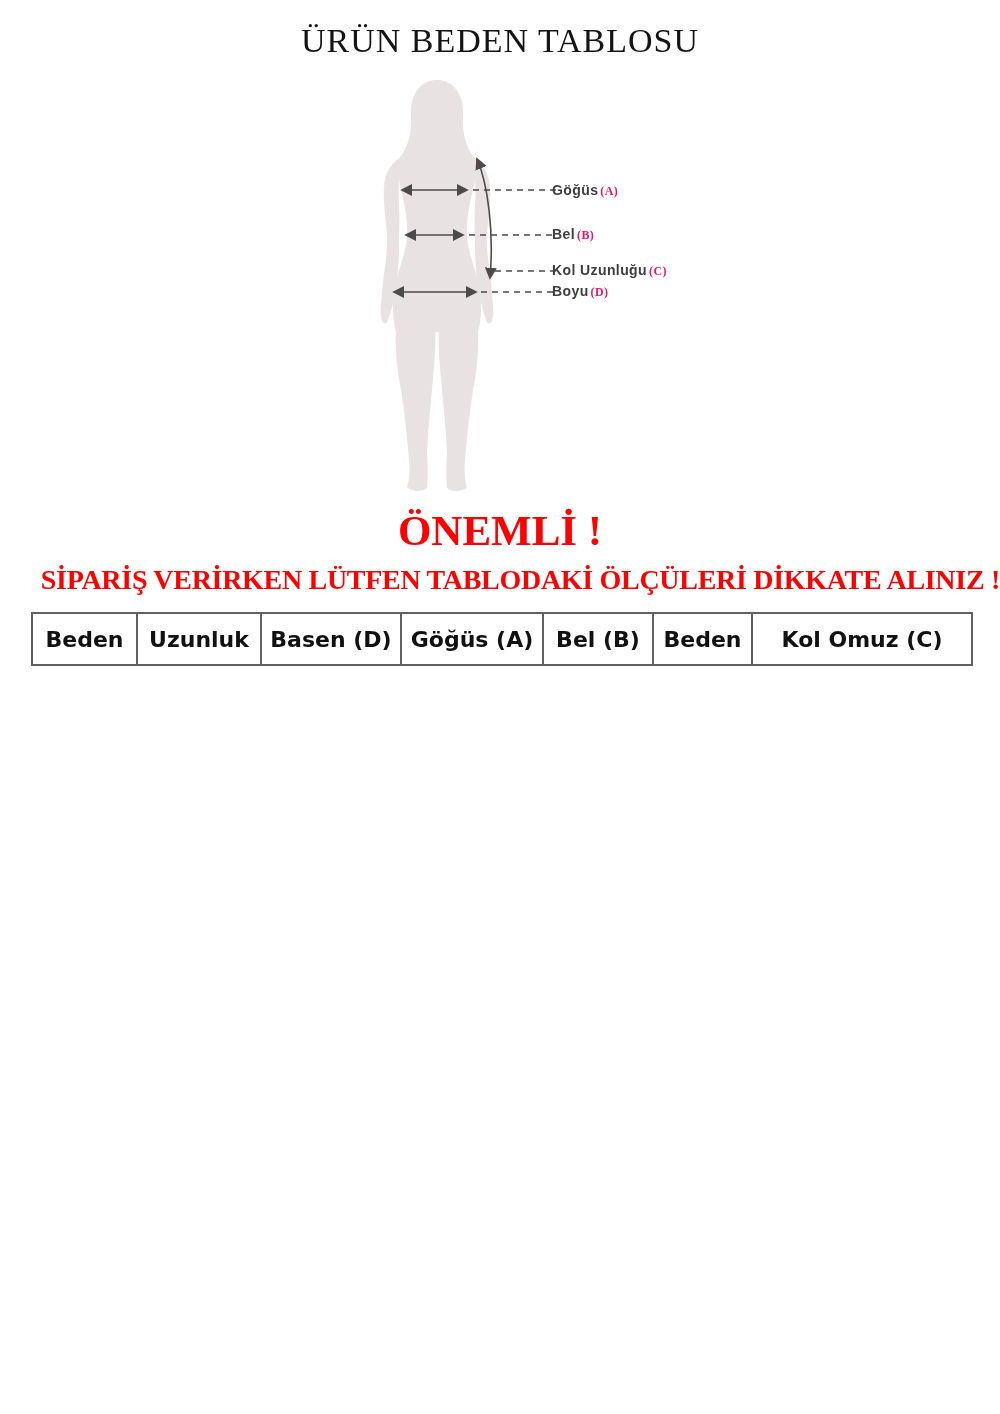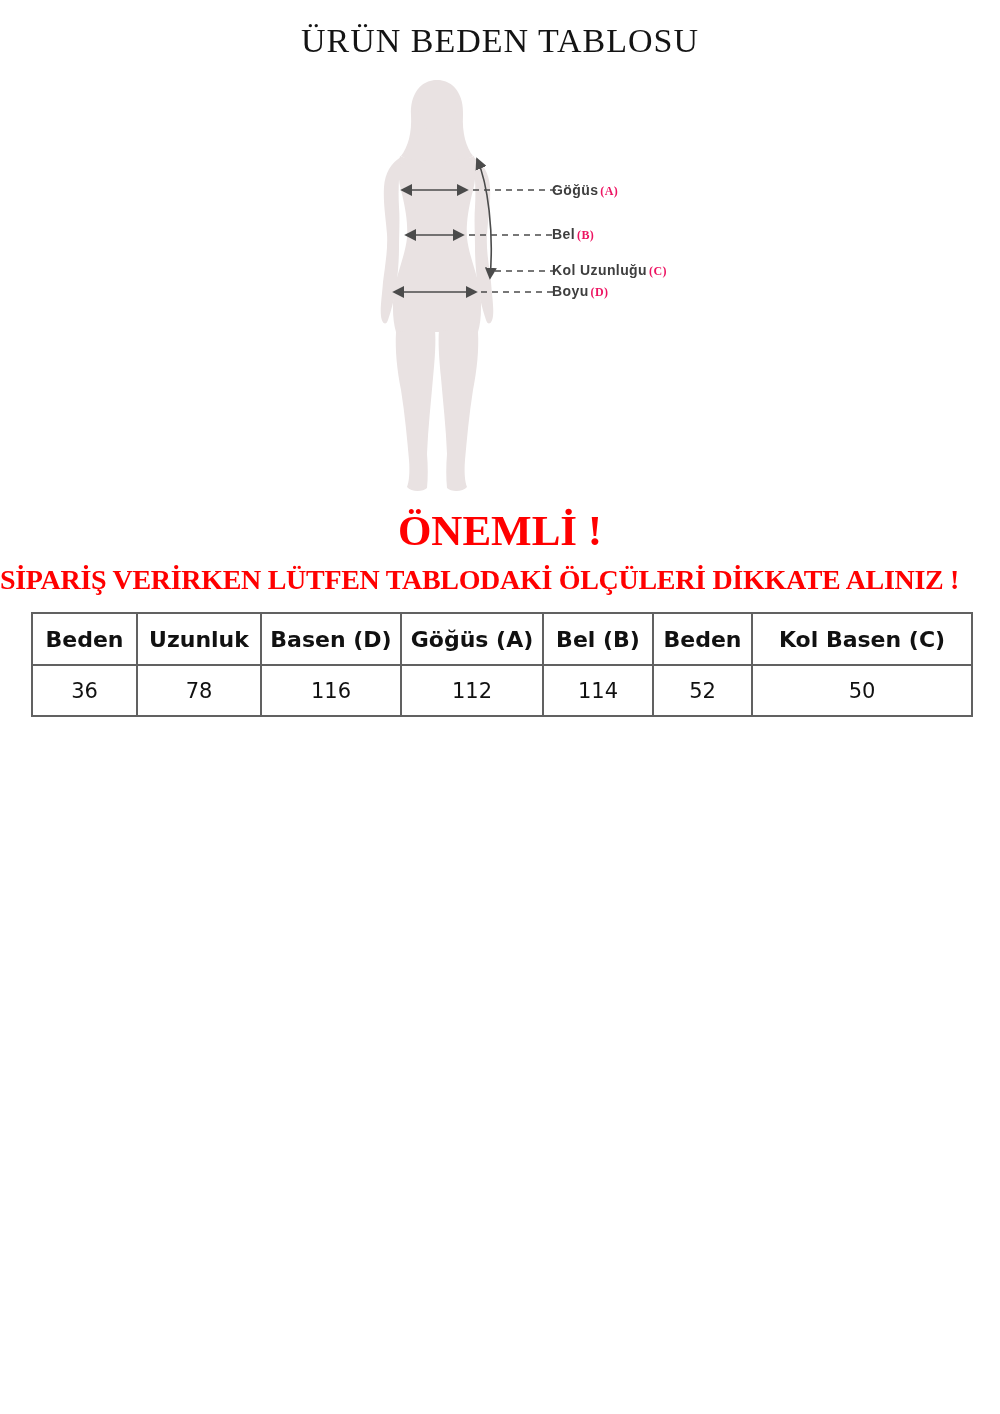--- a/index.html
+++ b/index.html
@@ -64,21 +64,21 @@
     font-family: "Liberation Serif", "DejaVu Serif", serif;
     font-weight: 700;
     font-size: 43px;
     color: #ff0000;
   }
   .warn-sub {
     position: absolute;
     top: 564px;
     left: 0;
     width: 100%;
-    text-align: left;
+    text-align: right;
     font-family: "Liberation Serif", "DejaVu Serif", serif;
     font-weight: 700;
     font-size: 28px;
     letter-spacing: -0.3px;
     color: #ff0000;
   }
 
   table.size-table {
     position: absolute;
     left: 31px;
@@ -177,29 +177,20 @@
         <col style="width:220px">
     </colgroup>
     <thead>
       <tr>
         <th>Beden</th>
         <th>Uzunluk</th>
         <th>Basen (D)</th>
         <th>Göğüs (A)</th>
         <th>Bel (B)</th>
         <th>Beden</th>
-        <th>Kol Basen (C)</th>
+        <th>Kol Omuz (C)</th>
       </tr>
     </thead>
     <tbody>
-      <tr>
-        <td>36</td>
-        <td>78</td>
-        <td>116</td>
-        <td>112</td>
-        <td>114</td>
-        <td>52</td>
-        <td>50</td>
-      </tr>
     </tbody>
   </table>
 
 </div>
 
 </body></html>

